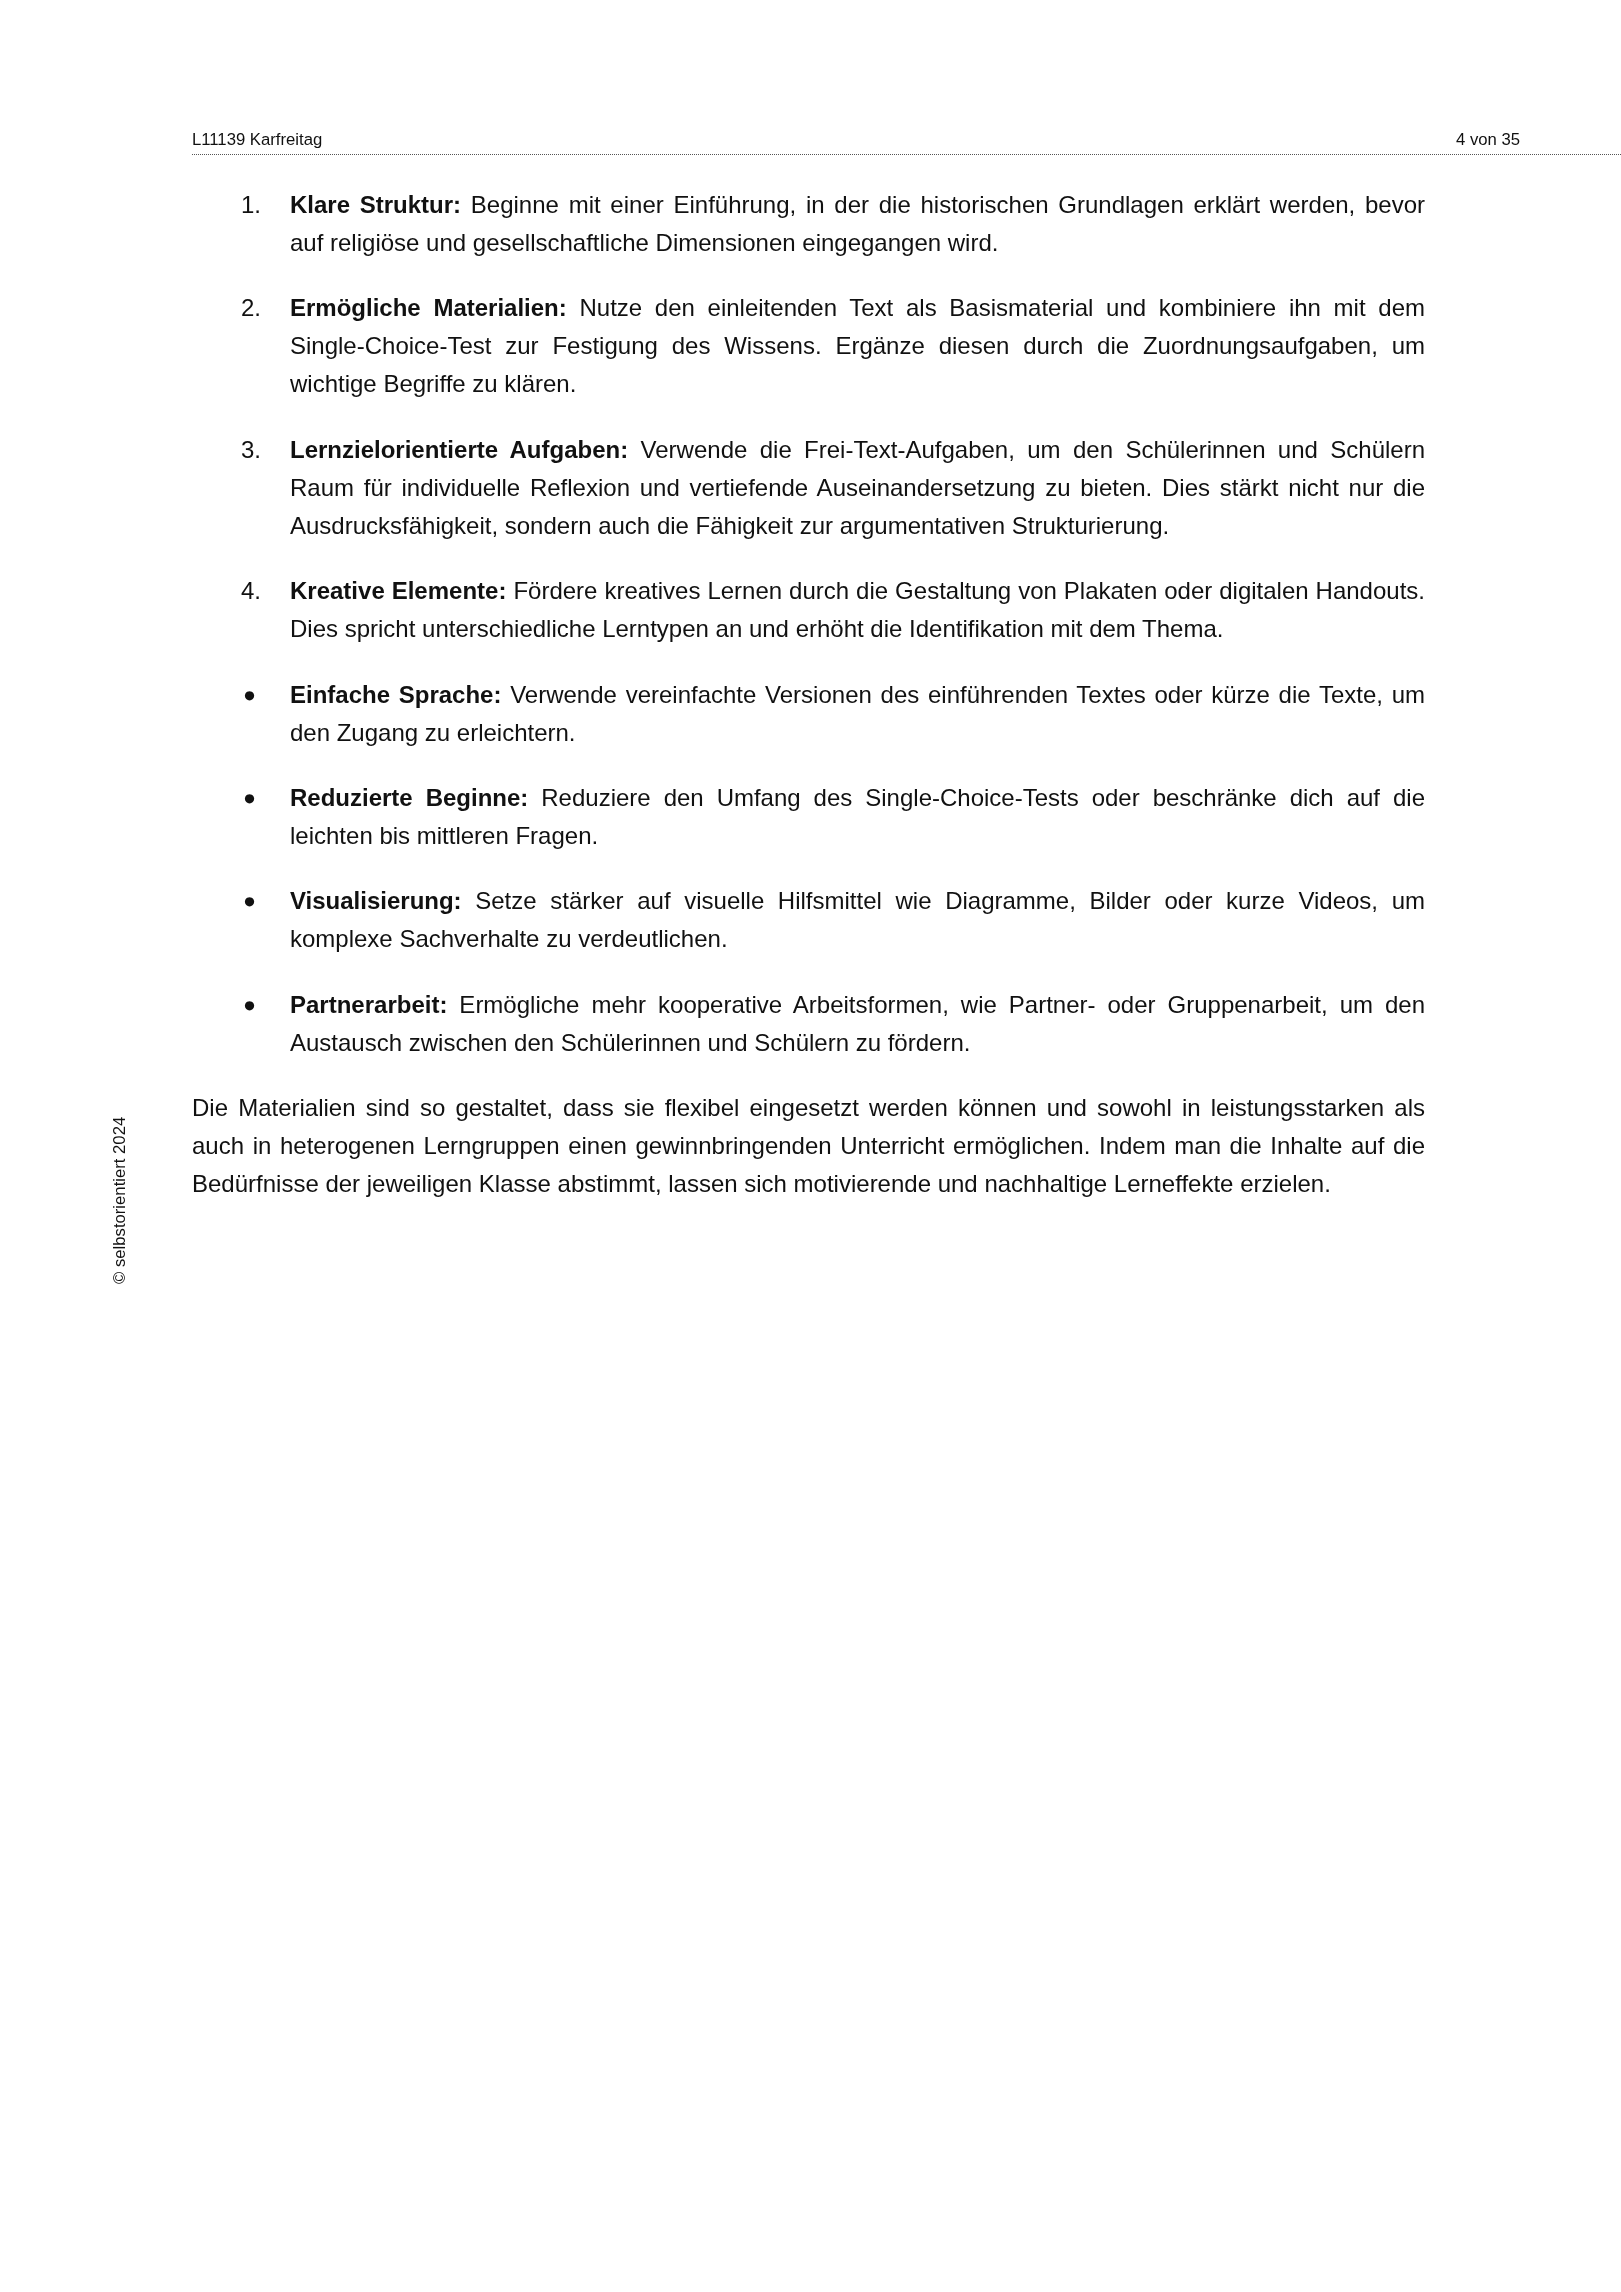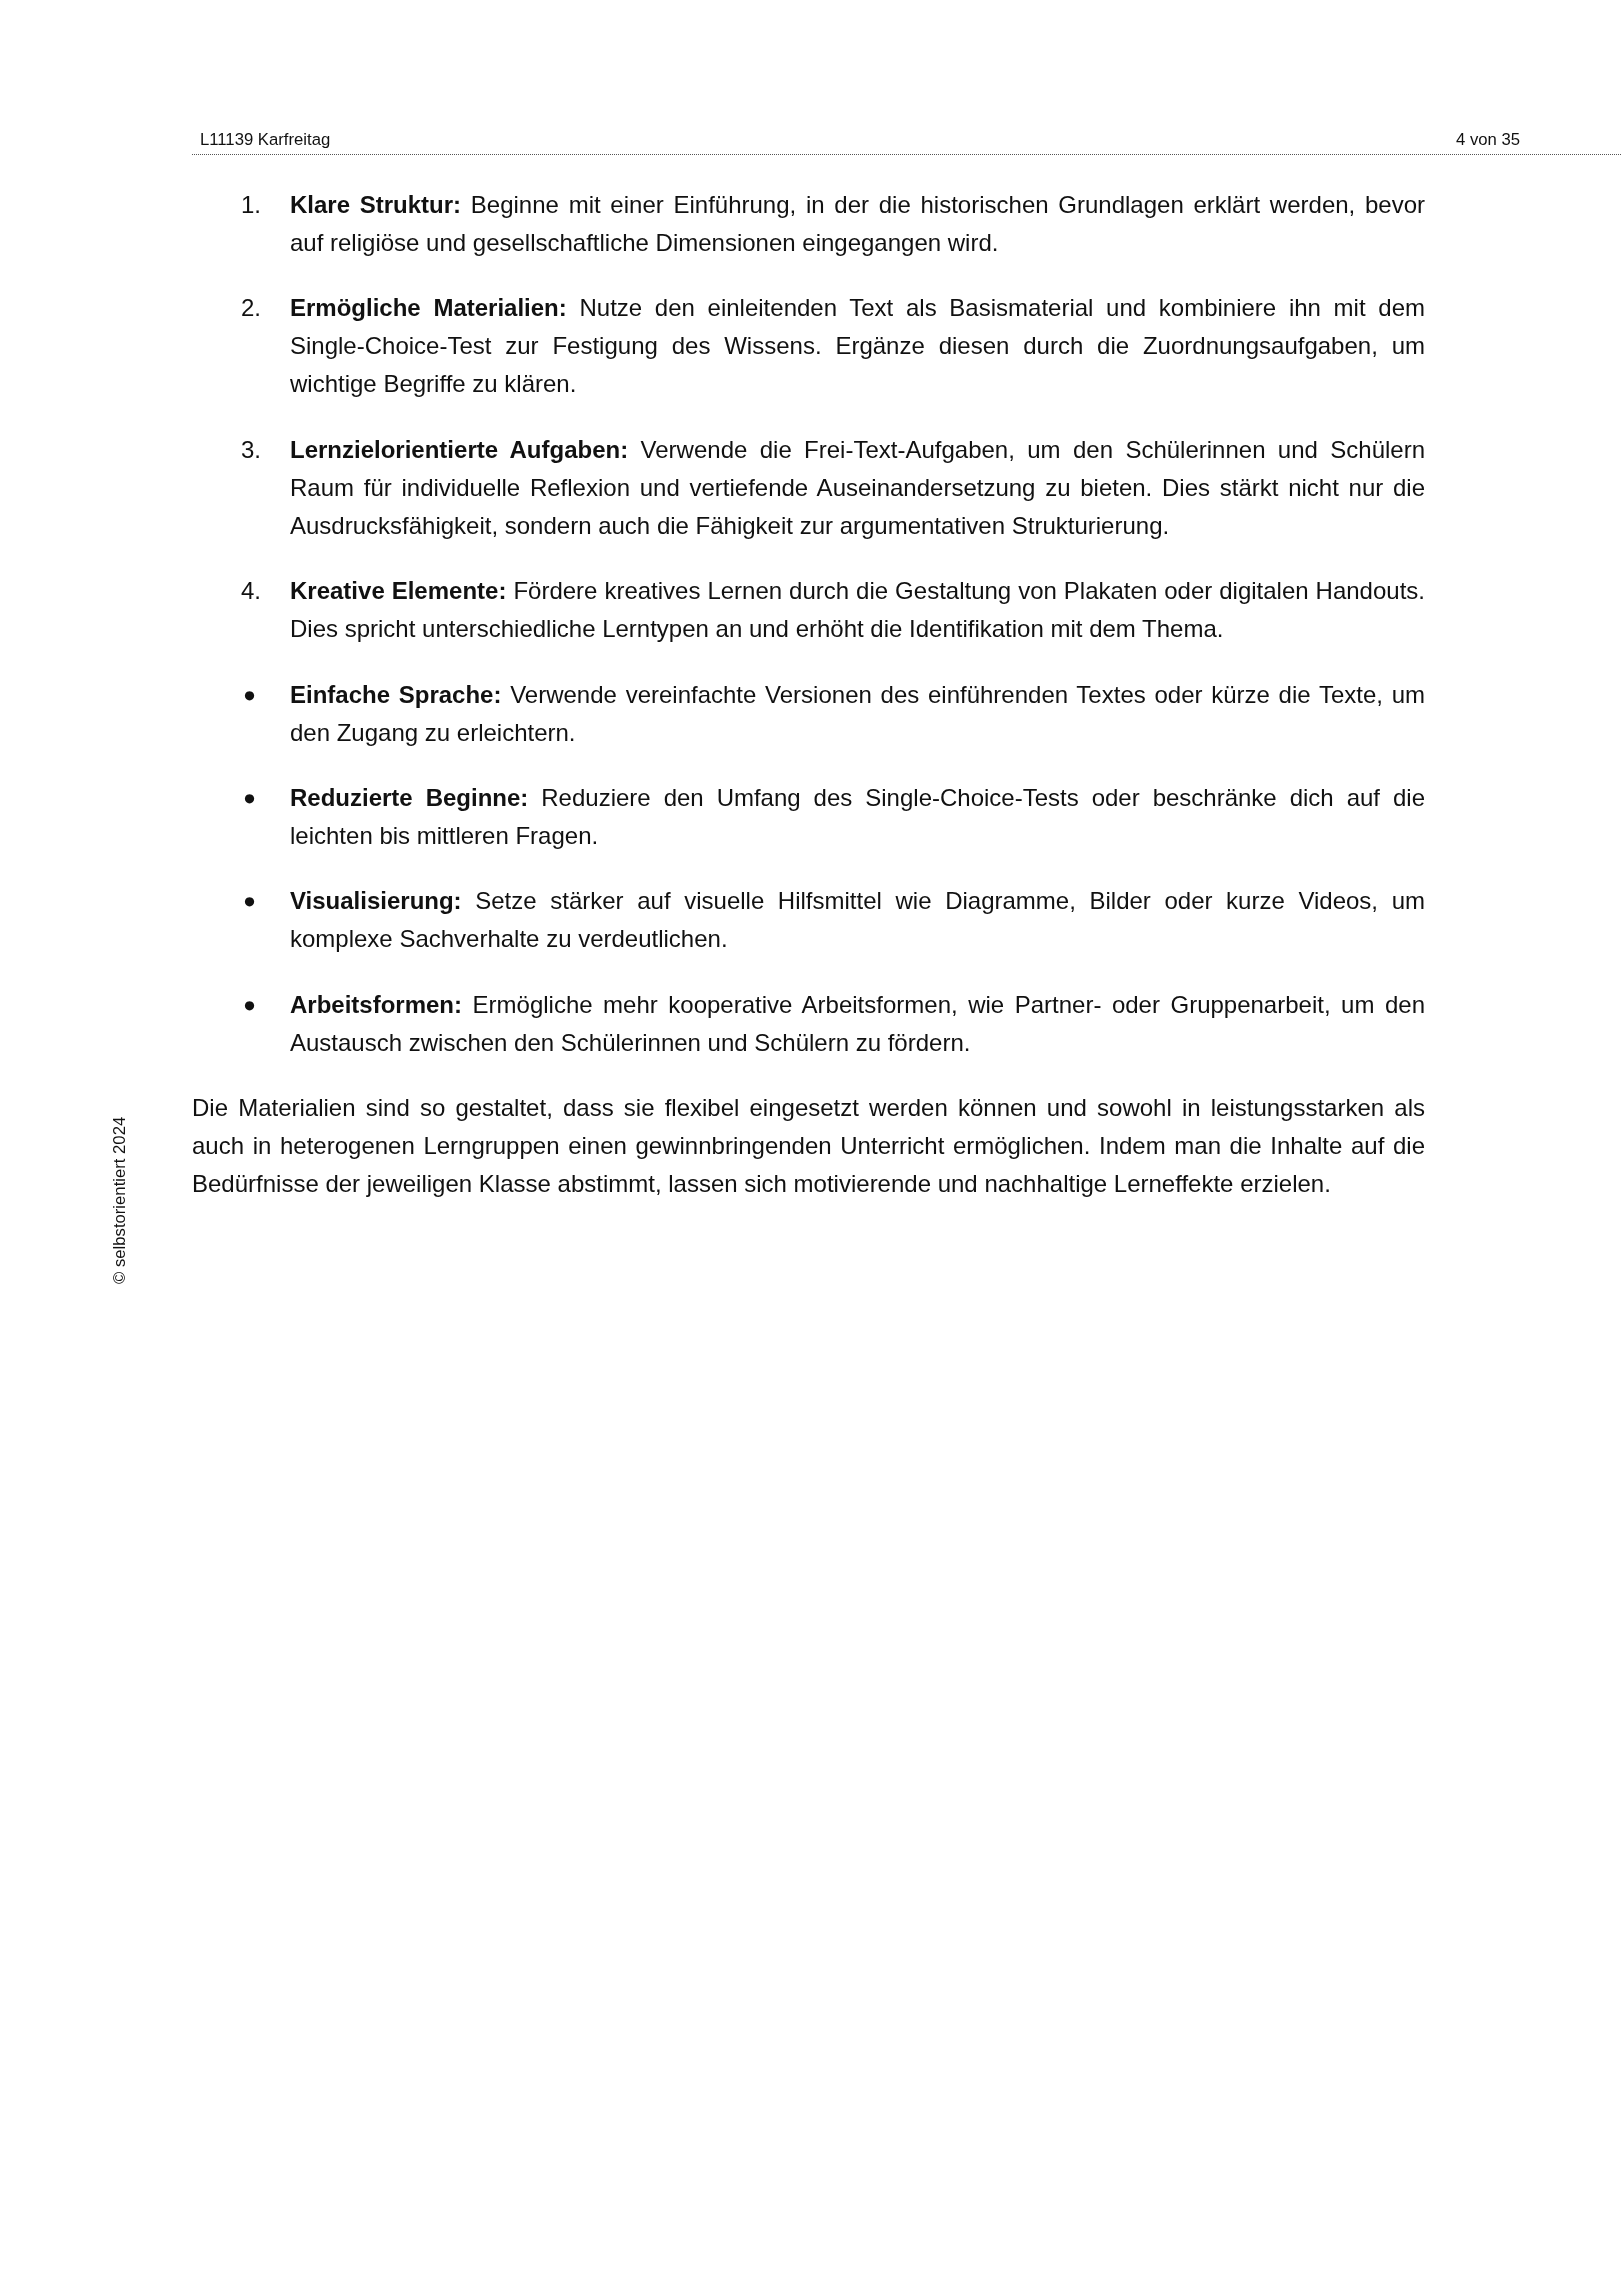--- a/index.html
+++ b/index.html
@@ -1,20 +1,20 @@
 <!DOCTYPE html>
 <html><head>
 <meta charset="utf-8">
 <style>
   html, body { margin:0; padding:0; background:#fff; }
   body { width:1621px; height:2293px; position:relative; overflow:hidden;
          font-family:"Liberation Sans", sans-serif; color:#111; }
   .header { position:absolute; left:192px; top:127px; width:1429px; height:27.4px;
             border-bottom:1px dotted #555; font-size:16.7px; }
-  .header .left { position:absolute; left:8px; top:2.9px;text-align:center; }
+  .header .left { position:absolute; left:0; top:2.9px;text-align:center; }
   .header .right { position:absolute; left:1264px; top:2.9px; }
   .side { position:absolute; left:110px; top:1284px; transform-origin:left top;
           transform:rotate(-90deg); font-size:16.7px; white-space:nowrap; }
   .content { position:absolute; left:192px; top:186px; width:1233px;
              font-size:24px; line-height:38px; }
   .item { position:relative; padding-left:98px; text-align:justify; margin-bottom:27.4px; }
   .item .marker { position:absolute; left:49px; top:0; }
   .item .bullet { position:absolute; left:51px; top:0; font-size:21.6px; }
   b { font-weight:bold;margin-top:28px; }
   .para { text-align:justify; margin-bottom:27.4px; }
@@ -59,19 +59,19 @@
     <div class="item">
       <span class="bullet">●</span>
       <b>Reduzierte Beginne:</b><span> Reduziere den Umfang des Single-Choice-Tests oder beschränke dich auf die leichten bis mittleren Fragen.</span>
     </div>
     <div class="item">
       <span class="bullet">●</span>
       <b>Visualisierung:</b><span> Setze stärker auf visuelle Hilfsmittel wie Diagramme, Bilder oder kurze Videos, um komplexe Sachverhalte zu verdeutlichen.</span>
     </div>
     <div class="item">
       <span class="bullet">●</span>
-      <b>Arbeitsformen:</b><span> Ermögliche mehr kooperative Arbeitsformen, wie Partner- oder Gruppenarbeit, um den Austausch zwischen den Schülerinnen und Schülern zu fördern.</span>
+      <b>Partnerarbeit:</b><span> Ermögliche mehr kooperative Arbeitsformen, wie Partner- oder Gruppenarbeit, um den Austausch zwischen den Schülerinnen und Schülern zu fördern.</span>
     </div>
   </div>
 
   <div class="para">Die Materialien sind so gestaltet, dass sie flexibel eingesetzt werden können und sowohl in leistungsstarken als auch in heterogenen Lerngruppen einen gewinnbringenden Unterricht ermöglichen. Indem man die Inhalte auf die Bedürfnisse der jeweiligen Klasse abstimmt, lassen sich motivierende und nachhaltige Lerneffekte erzielen.</div>
 </div>
 
 
 </body></html>

